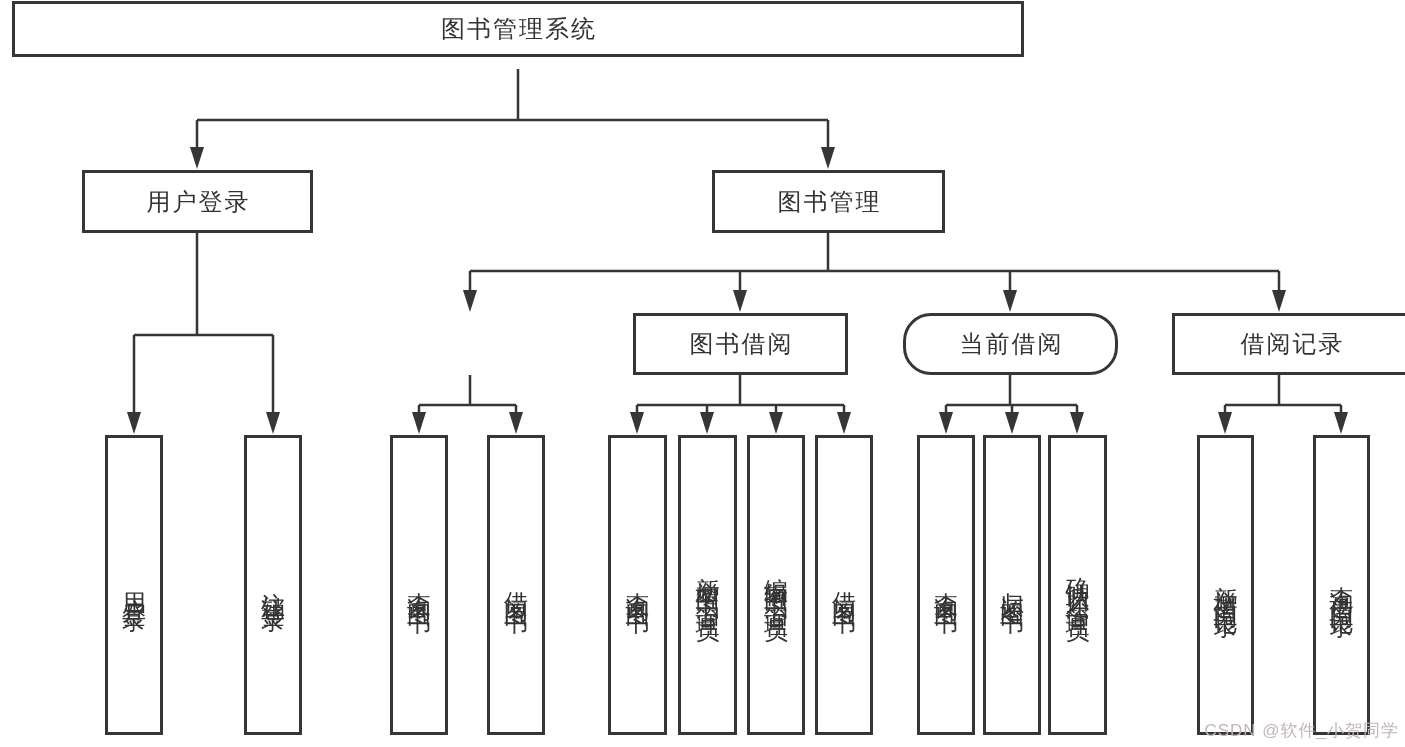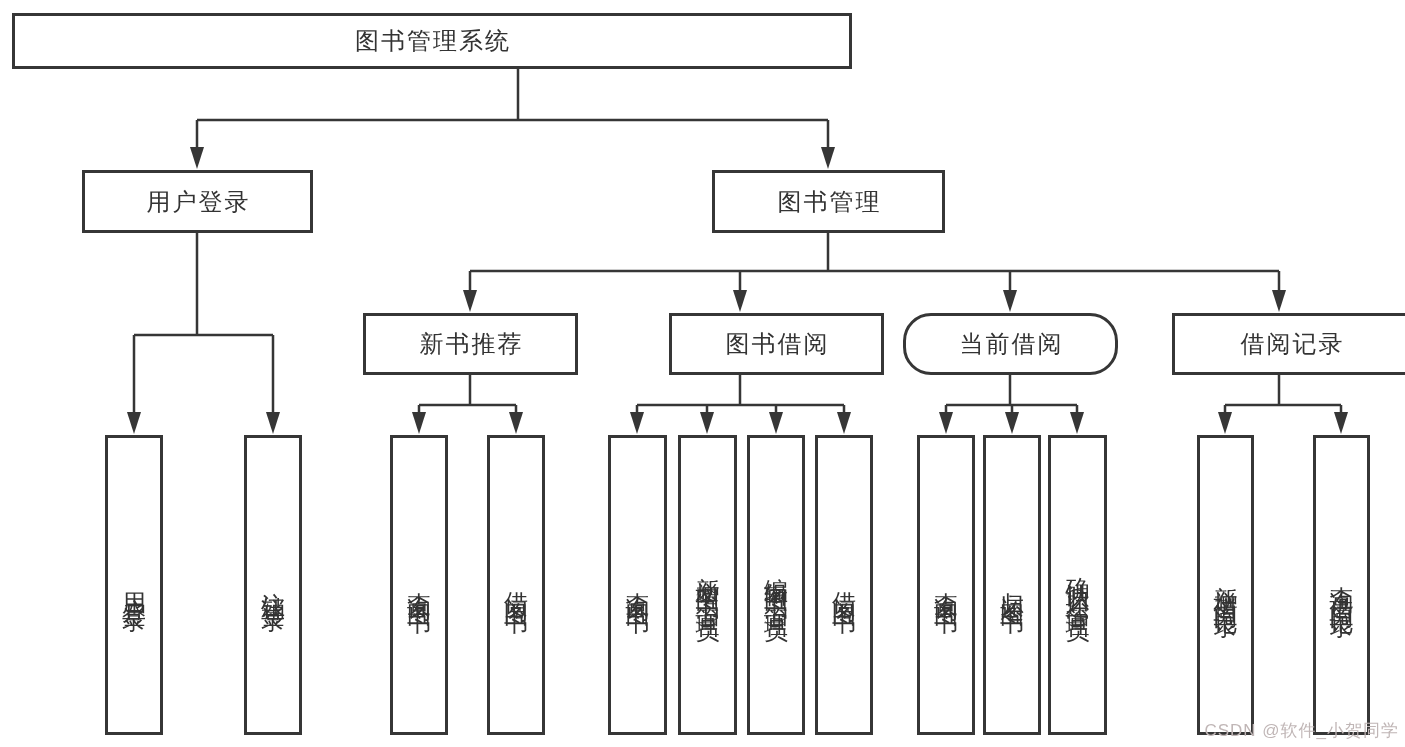--- a/index.html
+++ b/index.html
@@ -81,35 +81,32 @@
     <path class="c-line" d="M1010 375 V406 M946 405 H1077 M946 405 V416 M1012 405 V416 M1077 405 V416"></path>
     <polygon class="c-arrow" points="939,412 953,412 946,434"></polygon>
     <polygon class="c-arrow" points="1005,412 1019,412 1012,434"></polygon>
     <polygon class="c-arrow" points="1070,412 1084,412 1077,434"></polygon>
 
     <path class="c-line" d="M1279 375 V406 M1225 405 H1341 M1225 405 V416 M1341 405 V416"></path>
     <polygon class="c-arrow" points="1218,412 1232,412 1225,434"></polygon>
     <polygon class="c-arrow" points="1334,412 1348,412 1341,434"></polygon>
   </svg>
 
-  <div class="node" style="left:12px;top:13px;width:840px;height:56px;">
+  <div class="node" style="left:12px;top:1px;width:1012px;height:56px;">
     <span class="h-label">图书管理系统</span>
   </div>
 
   <div class="node" style="left:82px;top:170px;width:231px;height:63px;">
     <span class="h-label">用户登录</span>
   </div>
   <div class="node" style="left:712px;top:170px;width:233px;height:63px;text-align:center;">
     <span class="h-label">图书管理</span>
   </div>
 
-  <div class="node" style="left:363px;top:313px;width:215px;height:62px;">
-    <span class="h-label">新书推荐</span>
-  </div>
-  <div class="node" style="left:633px;top:313px;width:215px;height:62px;margin-left:36px;">
+  <div class="node" style="left:633px;top:313px;width:215px;height:62px;">
     <span class="h-label">图书借阅</span>
   </div>
   <div class="node" style="left:903px;top:313px;width:215px;height:62px;border-radius:28px;">
     <span class="h-label">当前借阅</span>
   </div>
   <div class="node" style="left:1172px;top:313px;width:239px;height:62px;">
     <span class="h-label">借阅记录</span>
   </div>
 
   <div class="node" style="left:105px;top:435px;width:58px;height:300px;">

